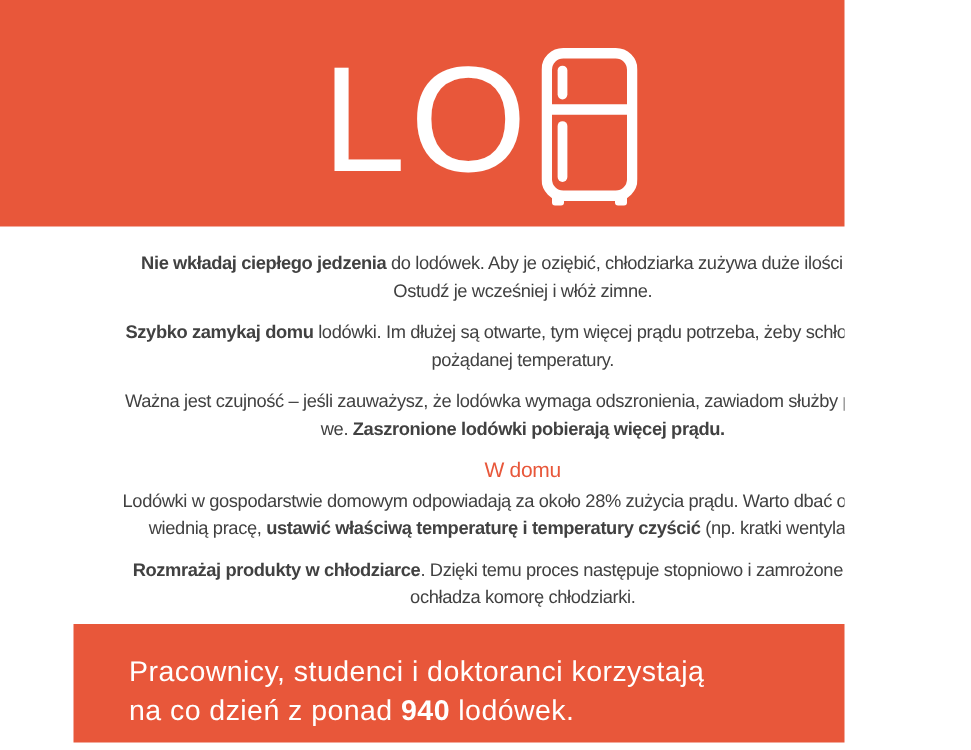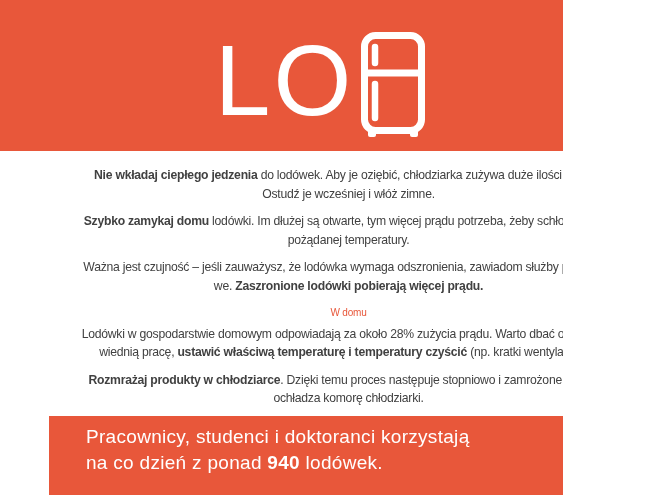--- a/index.html
+++ b/index.html
@@ -49,35 +49,35 @@
     line-height:18.5px;
     text-align:center;
   }
   .article p{
     margin:0 0 9px 0;
     white-space:nowrap;
   }
   .article p strong, .stat-line strong{font-weight:700;}
   .section-heading{
     margin:4px 0 2px 0;
-    font-size:10px;
+    font-size:14px;
     font-weight:400;
     letter-spacing:-0.2px;
     line-height:18.5px;
     color:var(--accent);
   }
   
   .stat-banner{
     position:absolute;left:49px;top:416px;
     width:546px;height:79px;
     background:var(--accent);
   }
   .stat-line{
     margin:0;
-    padding:8px 0 0 37px;
+    padding:20px 0 0 37px;
     color:var(--banner-text);
     font-size:19px;
     line-height:26px;
     letter-spacing:0.3px;
     white-space:nowrap;
   }
   .sr-only{
     position:absolute;width:1px;height:1px;overflow:hidden;
     clip:rect(0 0 0 0);white-space:nowrap;
   }

